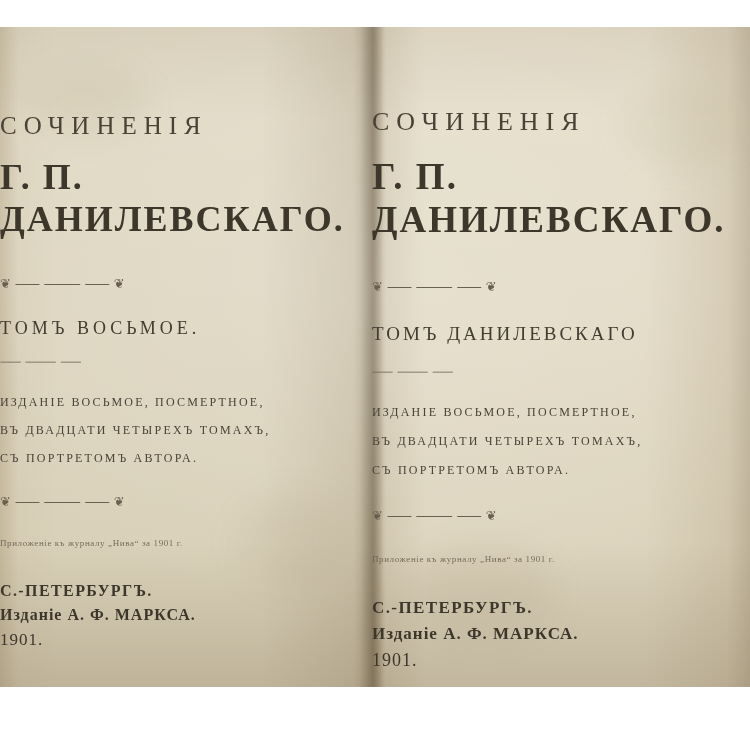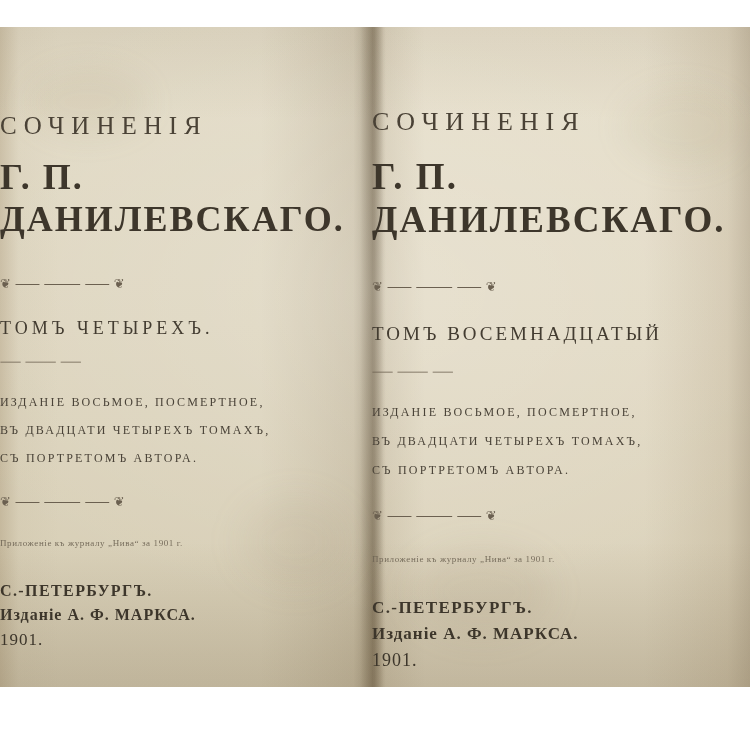--- a/index.html
+++ b/index.html
@@ -216,42 +216,42 @@
   <div class="spread">
 
     <div class="page page-left">
       <div class="stain" style="left:28px; top:40px; width:120px; height:70px; background:rgba(160,140,100,0.10); filter:blur(14px);"></div>
       <div class="stain" style="left:240px; top:470px; width:110px; height:90px; background:rgba(150,130,95,0.10); filter:blur(16px);"></div>
 
       <div class="text-block">
         <div class="l-title1">СОЧИНЕНІЯ</div>
         <div class="l-title2">Г. П. ДАНИЛЕВСКАГО.</div>
         <div class="orn l-orn1 orn-rule">❦⸺⸻⸺❦</div>
-        <div class="l-volume">ТОМЪ ЧЕТЫРЕХЪ.</div>
+        <div class="l-volume">ТОМЪ ВОСЬМОЕ.</div>
         <div class="orn l-orn2 orn-rule">⸺⸻⸺</div>
         <div class="l-ed1">ИЗДАНІЕ ВОСЬМОЕ, ПОСМЕРТНОЕ,</div>
         <div class="l-ed2">ВЪ ДВАДЦАТИ ЧЕТЫРЕХЪ ТОМАХЪ,</div>
         <div class="l-ed3">СЪ ПОРТРЕТОМЪ АВТОРА.</div>
         <div class="orn l-orn3 orn-rule">❦⸺⸻⸺❦</div>
         <div class="l-suppl">Приложеніе къ журналу „Нива“ за 1901 г.</div>
         <div class="l-city">С.-ПЕТЕРБУРГЪ.</div>
         <div class="l-publ">Изданіе А. Ф. МАРКСА.</div>
         <div class="l-year">1901.</div>
       </div>
     </div>
 
     <div class="page page-right">
       <div class="stain" style="left:40px; top:520px; width:140px; height:90px; background:rgba(150,130,95,0.10); filter:blur(16px);"></div>
       <div class="stain" style="left:250px; top:60px; width:120px; height:80px; background:rgba(160,140,100,0.09); filter:blur(14px);"></div>
 
       <div class="text-block">
         <div class="r-title1">СОЧИНЕНІЯ</div>
         <div class="r-title2">Г. П. ДАНИЛЕВСКАГО.</div>
         <div class="orn r-orn1 orn-rule">❦⸺⸻⸺❦</div>
-        <div class="r-volume">ТОМЪ ВОСЕМНАДЦАТЫЙ</div>
+        <div class="r-volume">ТОМЪ ДАНИЛЕВСКАГО</div>
         <div class="orn r-orn2 orn-rule">⸺⸻⸺</div>
         <div class="r-ed1">ИЗДАНІЕ ВОСЬМОЕ, ПОСМЕРТНОЕ,</div>
         <div class="r-ed2">ВЪ ДВАДЦАТИ ЧЕТЫРЕХЪ ТОМАХЪ,</div>
         <div class="r-ed3">СЪ ПОРТРЕТОМЪ АВТОРА.</div>
         <div class="orn r-orn3 orn-rule">❦⸺⸻⸺❦</div>
         <div class="r-suppl">Приложеніе къ журналу „Нива“ за 1901 г.</div>
         <div class="r-city">С.-ПЕТЕРБУРГЪ.</div>
         <div class="r-publ">Изданіе А. Ф. МАРКСА.</div>
         <div class="r-year">1901.</div>
       </div>

